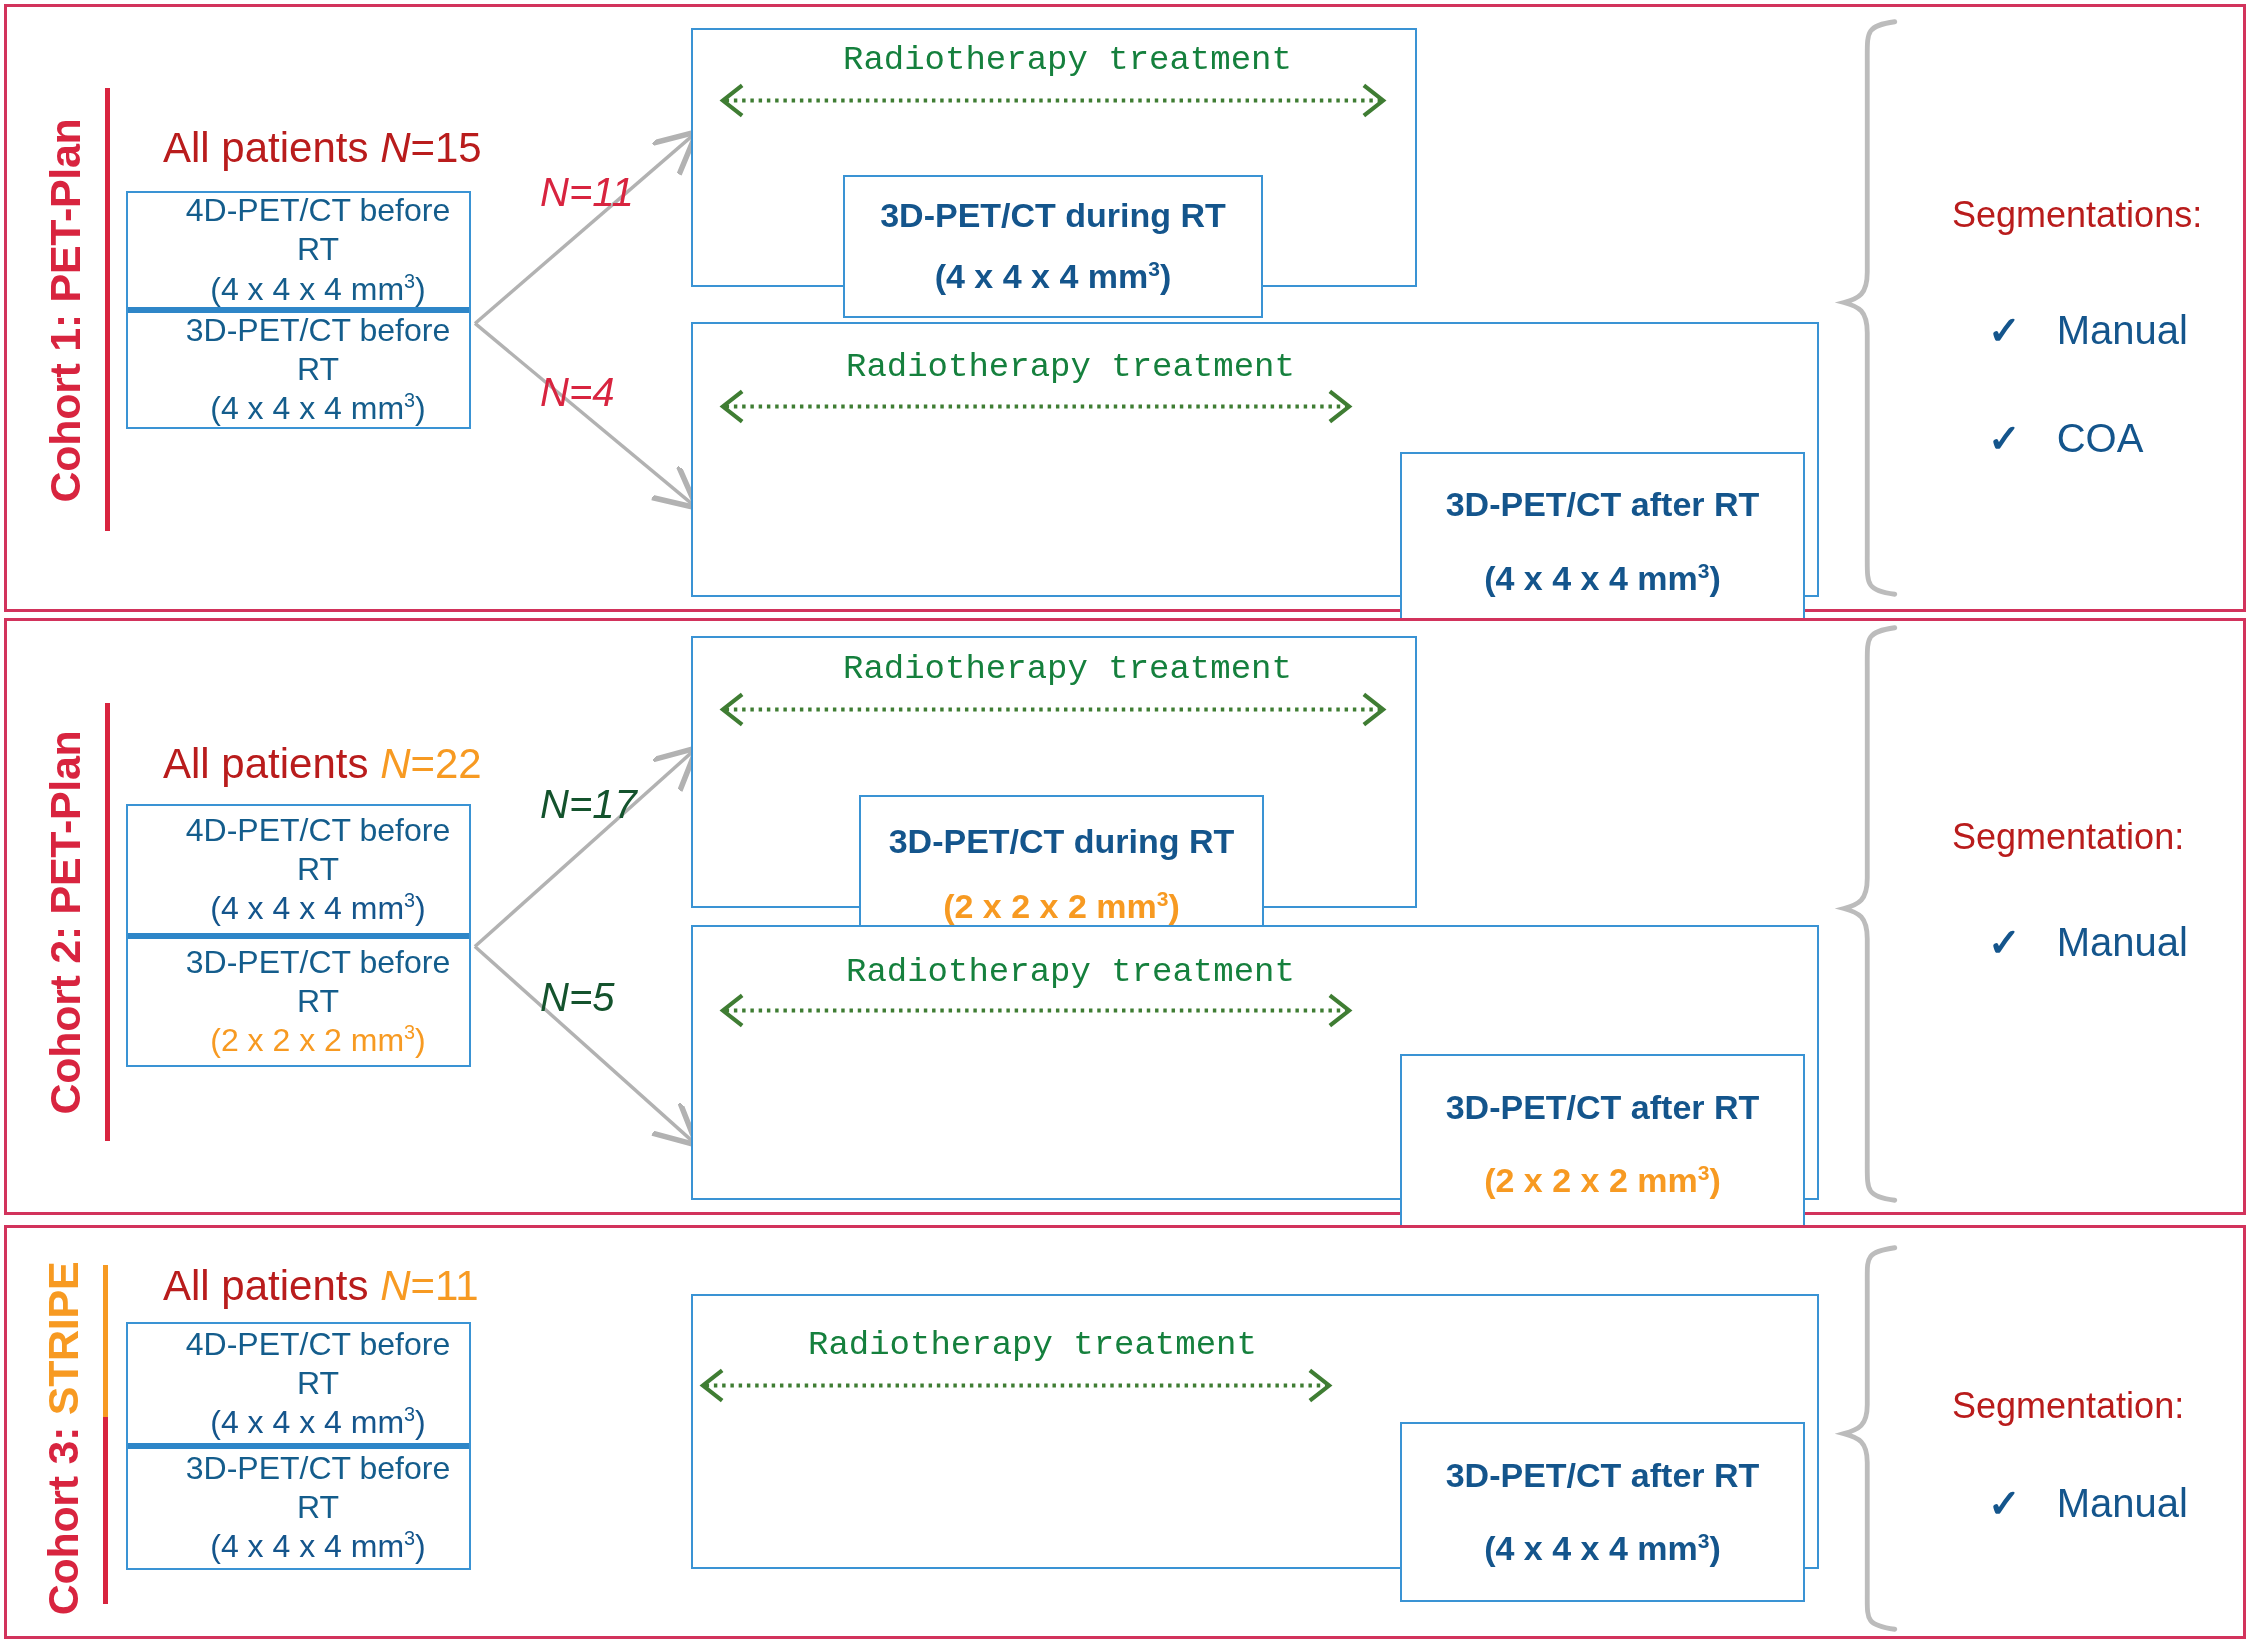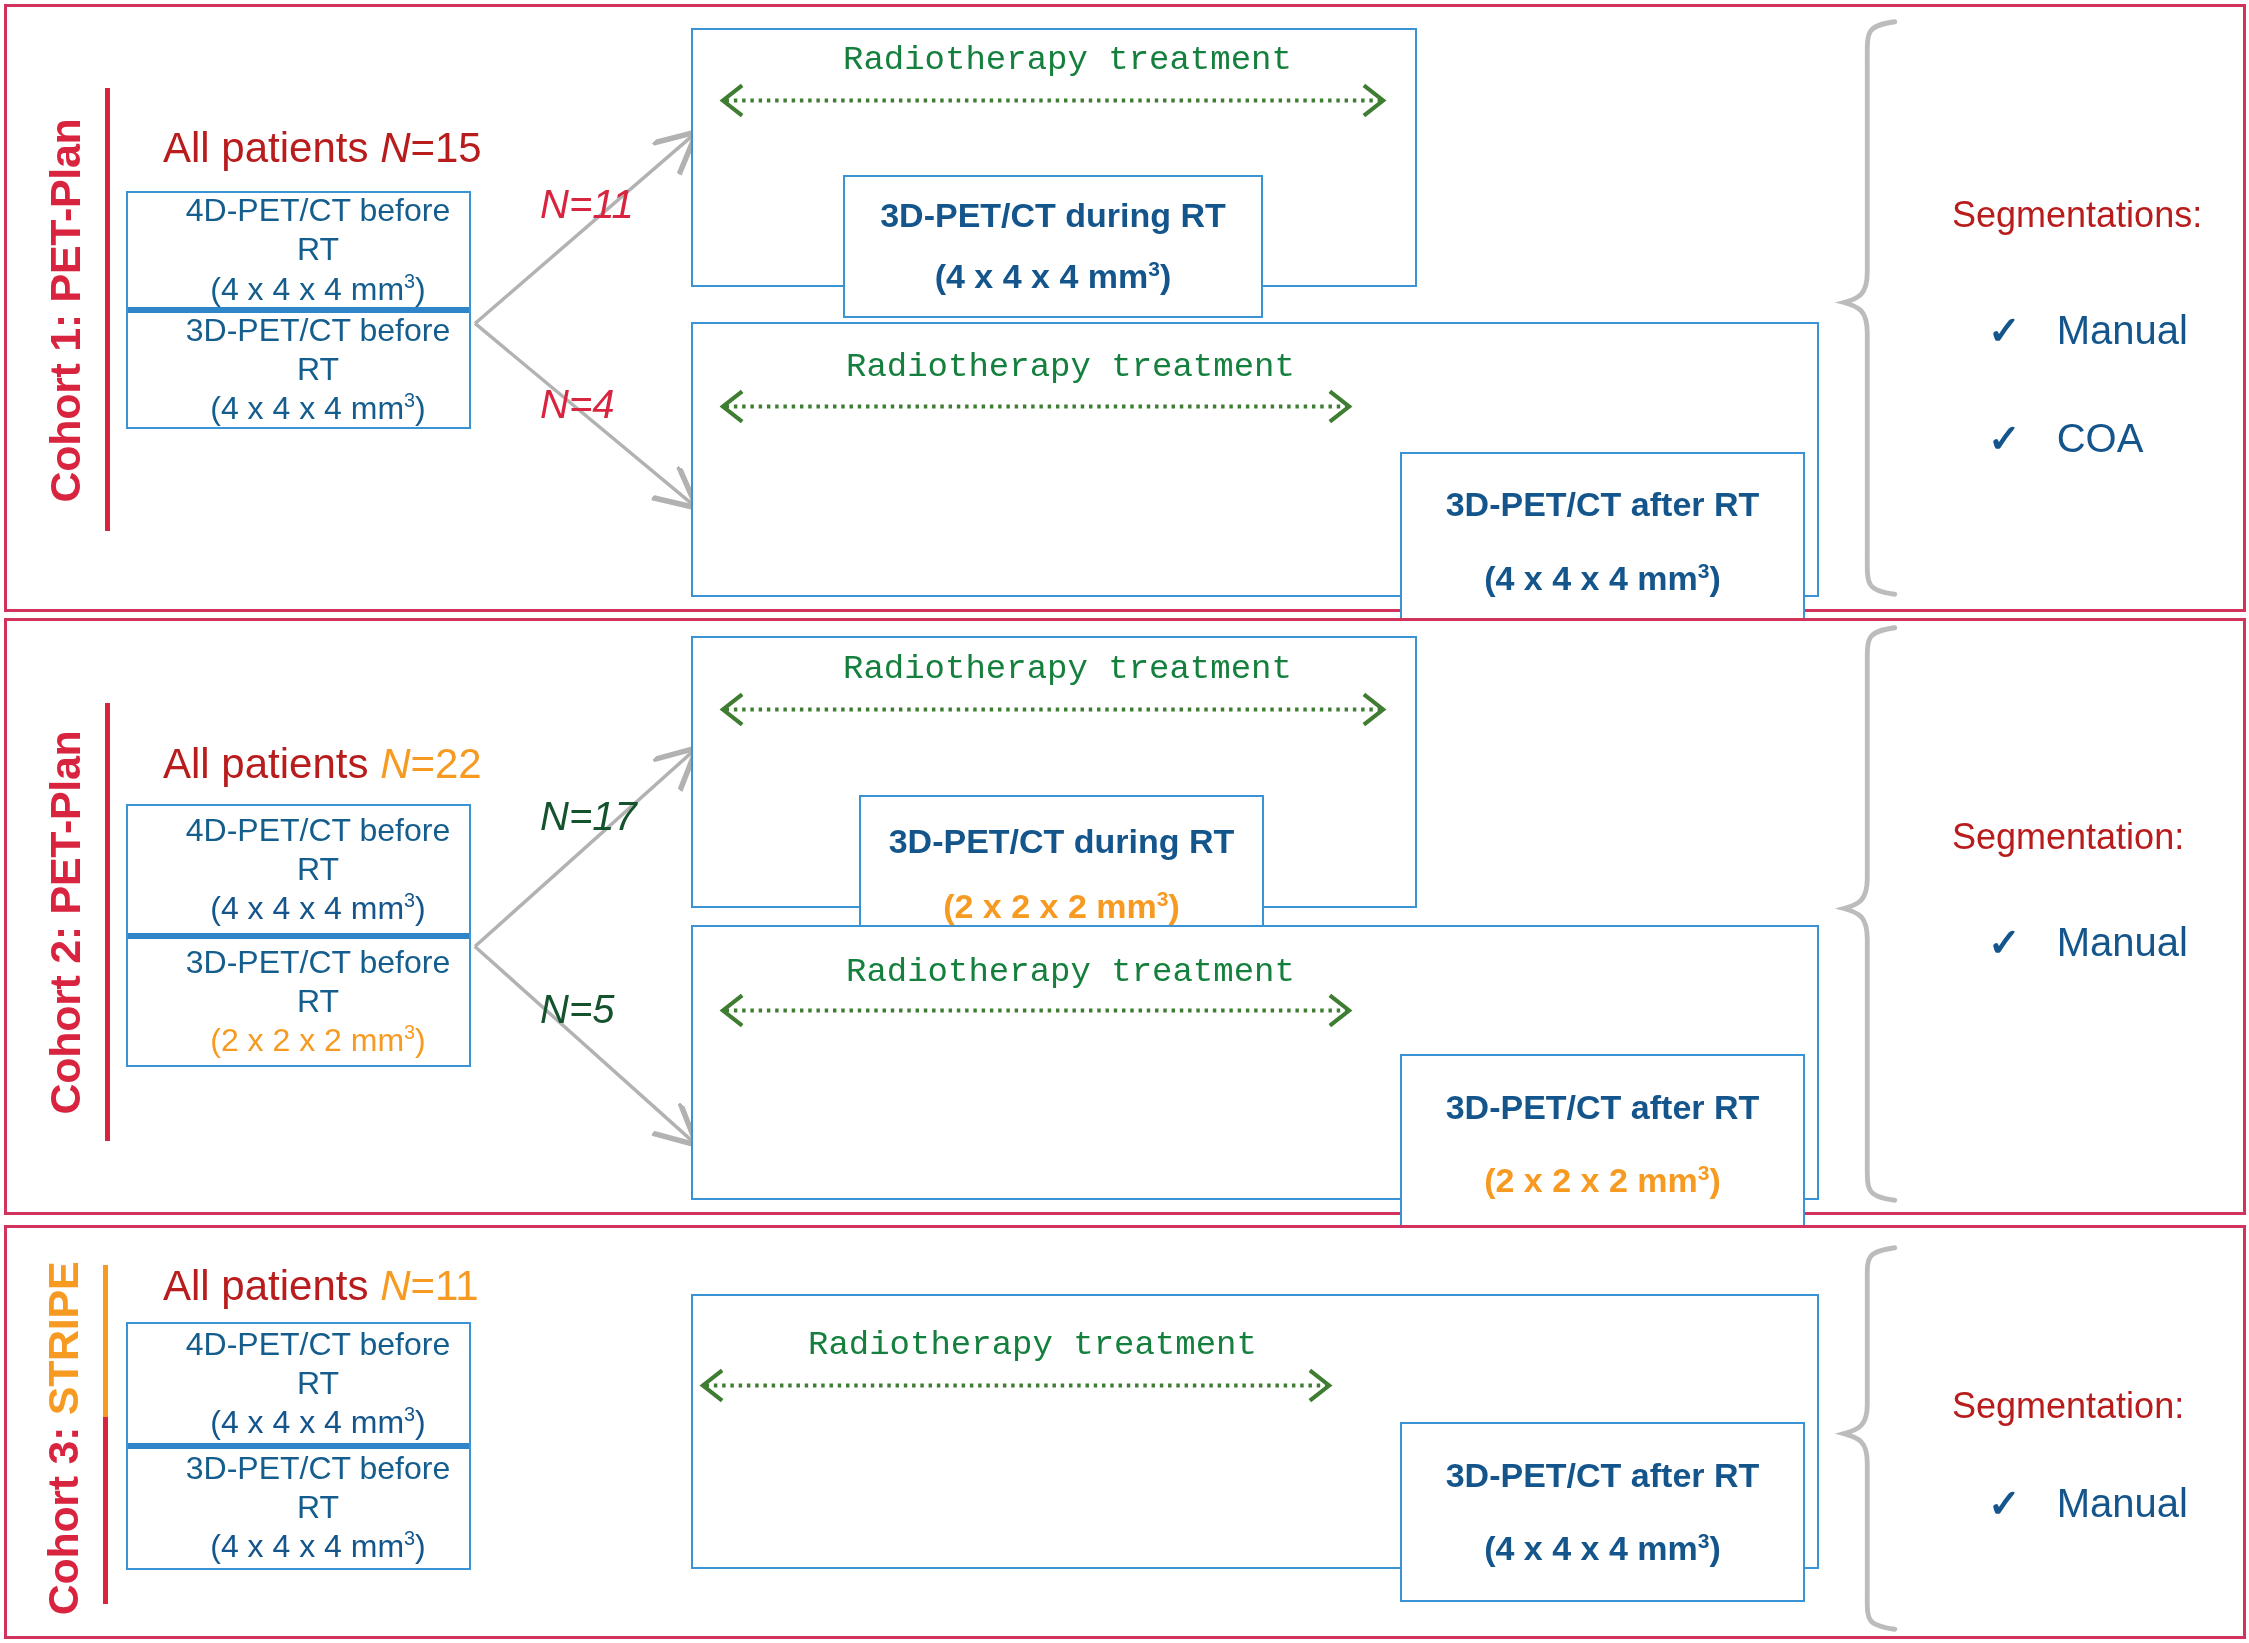--- a/index.html
+++ b/index.html
@@ -104,21 +104,20 @@
   .res-orange{color:#f79a22;}
 
   
   .branch-svg{position:absolute;overflow:visible;}
   .n-label{
     position:absolute;
     font-size:40px;
     font-style:italic;
     white-space:nowrap;
     line-height:1;
-    margin-top:12px;
   }
   .n-red{color:#d8243f;}
   .n-orange{color:#14532d;}
 
   
   .brace-svg{position:absolute;}
   .seg-title{
     position:absolute;
     color:#b91c1c;
     font-size:36px;

